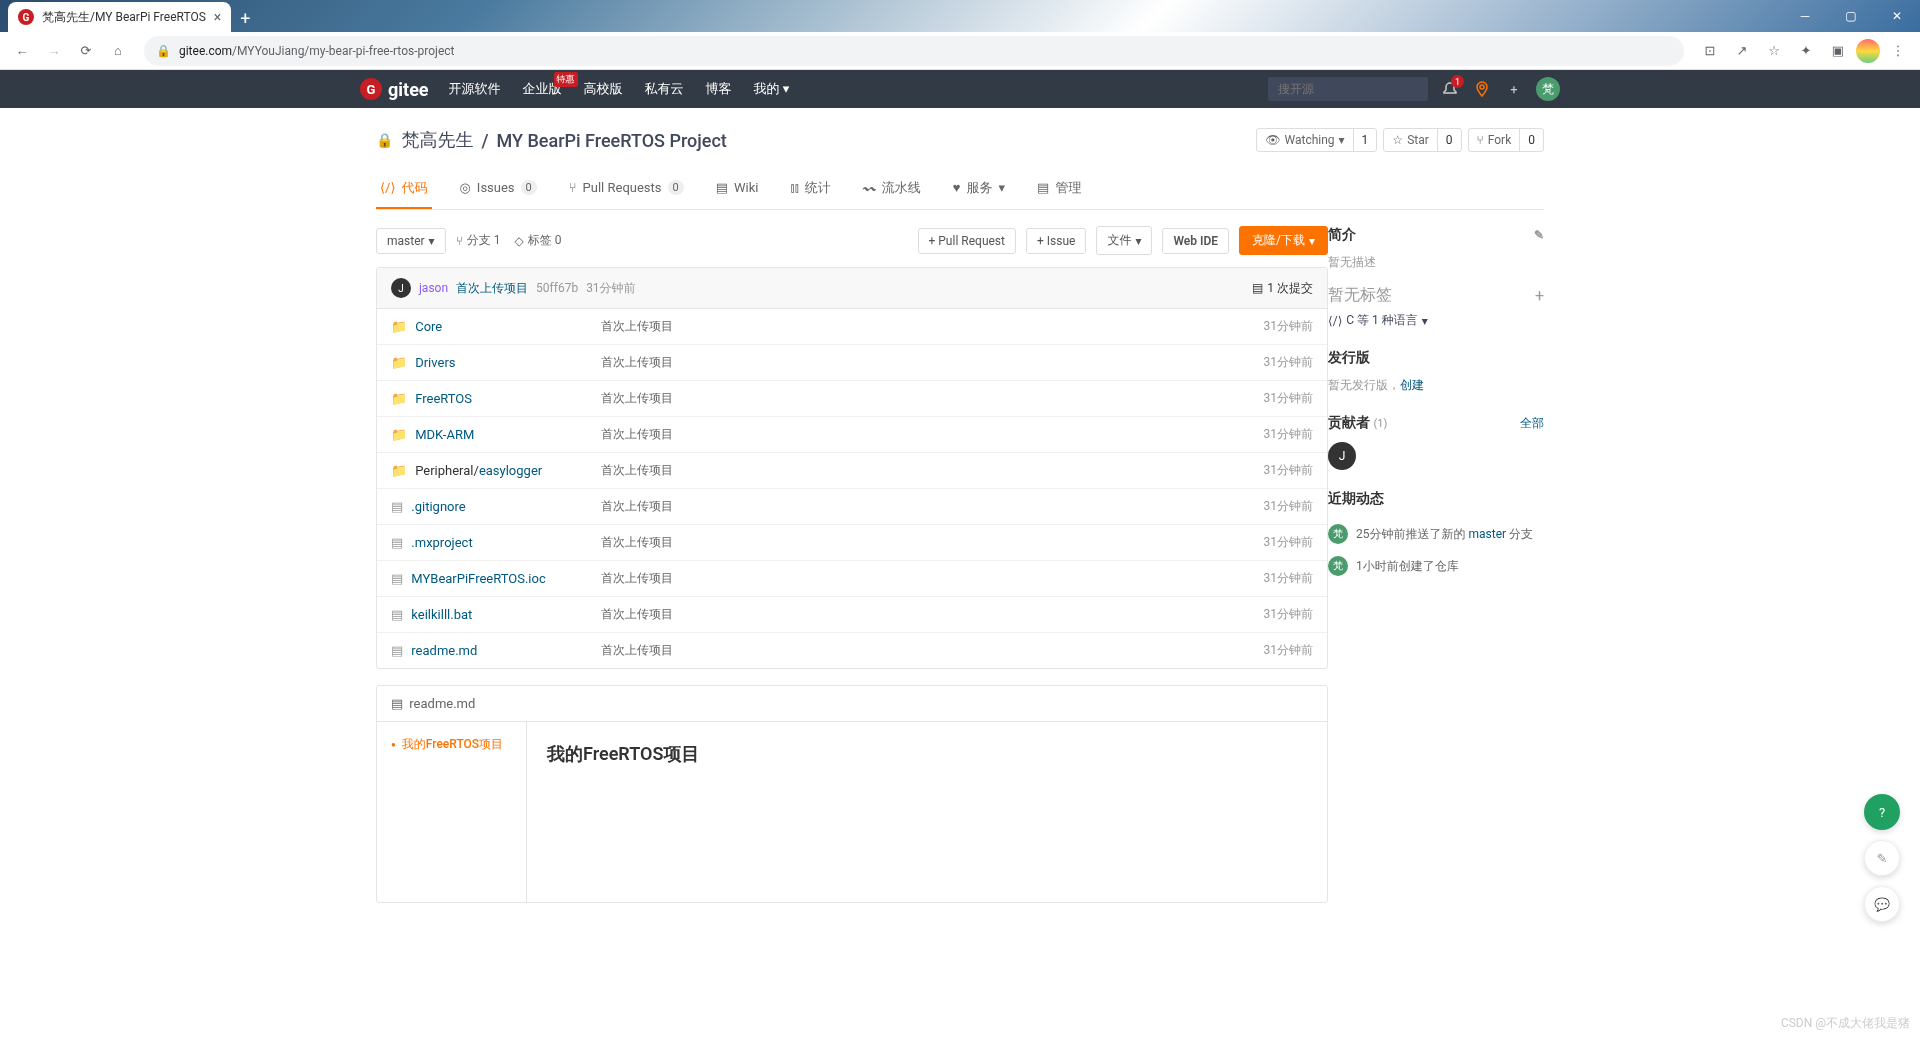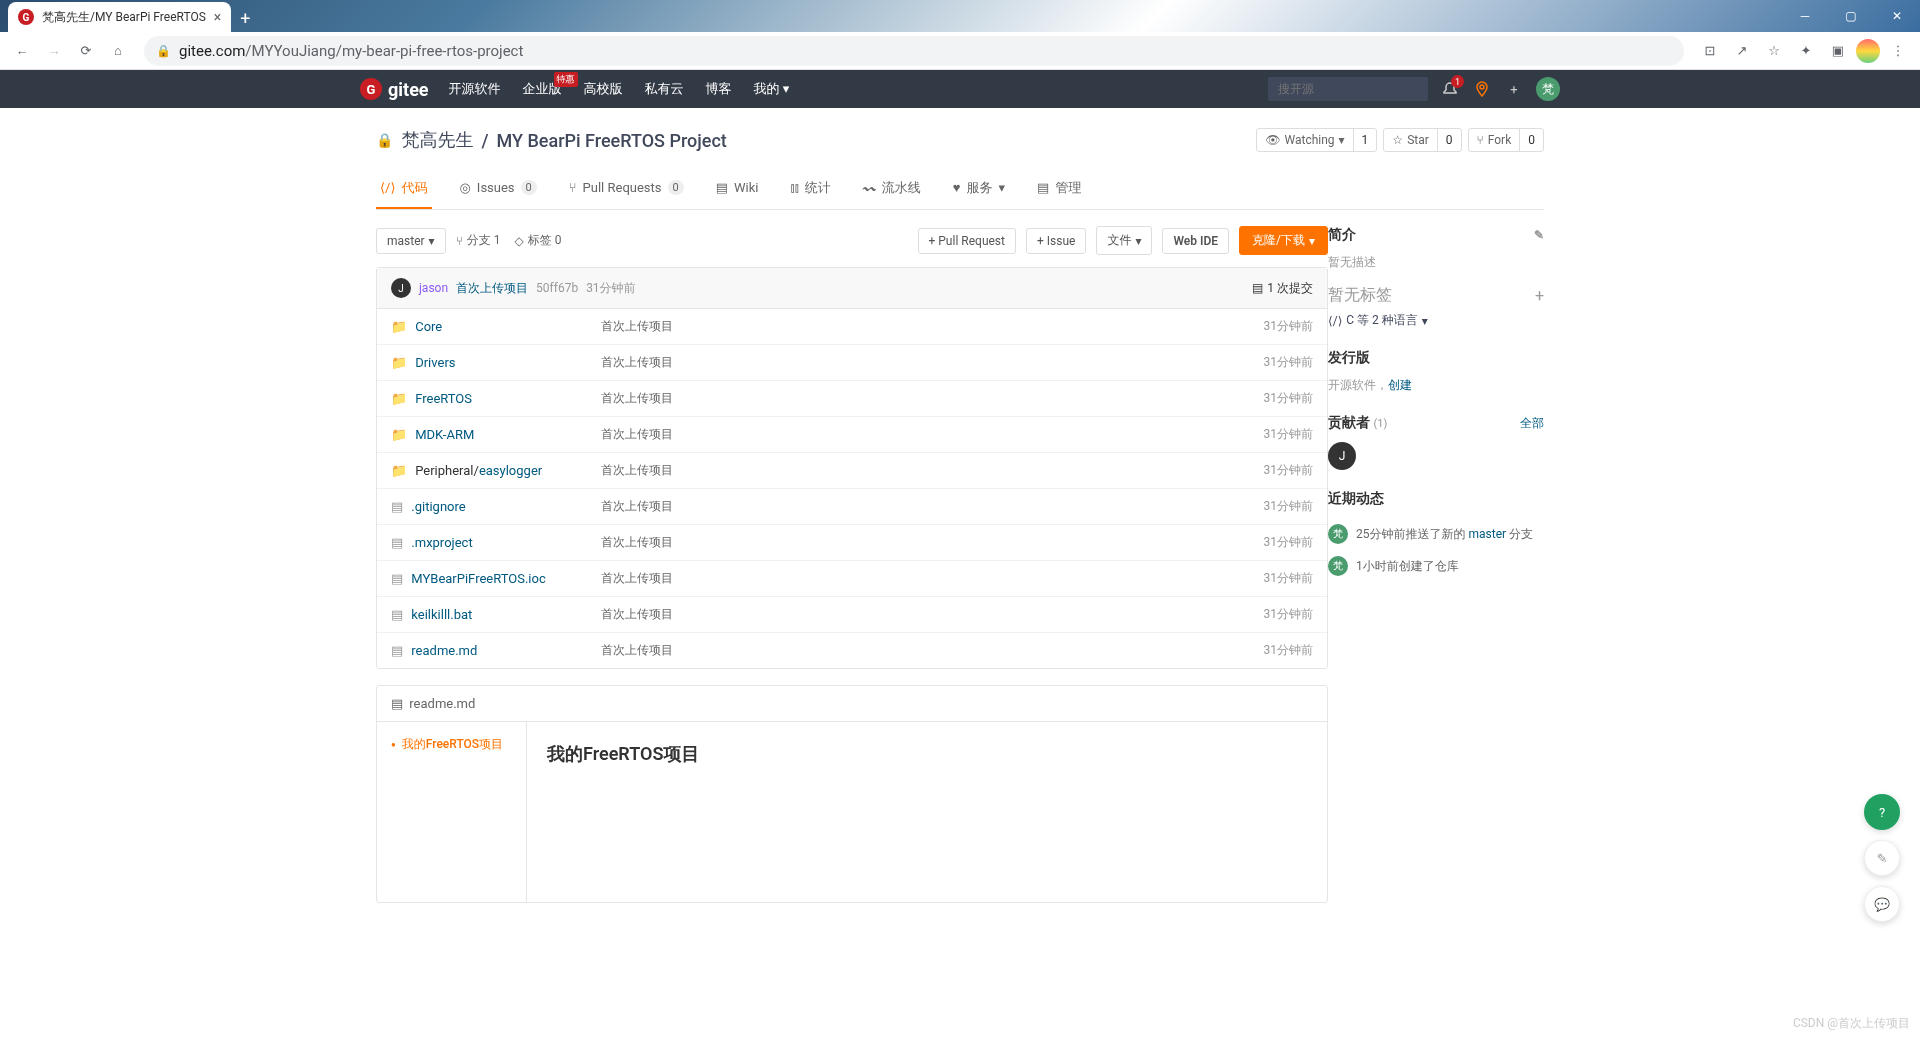--- a/index.html
+++ b/index.html
@@ -13,21 +13,21 @@
     .tab-close { font-size: 14px; color: #666; cursor: pointer; }
     .new-tab { width: 28px; height: 28px; display: flex; align-items: center; justify-content: center; color: #fff; font-size: 18px; cursor: pointer; }
     .window-controls { position: absolute; right: 0; top: 0; display: flex; height: 32px; }
     .window-btn { width: 46px; display: flex; align-items: center; justify-content: center; color: #fff; font-size: 12px; cursor: pointer; }
     
     .browser-toolbar { height: 38px; background: #fff; display: flex; align-items: center; padding: 0 8px; gap: 4px; border-bottom: 1px solid #e0e0e0; }
     .nav-btn { width: 28px; height: 28px; display: flex; align-items: center; justify-content: center; color: #5f6368; cursor: pointer; border-radius: 50%; }
     .nav-btn.disabled { color: #bbb; }
     .address-bar { flex: 1; height: 30px; background: #f1f3f4; border-radius: 15px; display: flex; align-items: center; padding: 0 12px; gap: 8px; margin: 0 8px; }
     .lock-icon { color: #5f6368; font-size: 12px; }
-    .url-text { font-size: 15px; color: #202124; text-align: center; }
+    .url-text { font-size: 12px; color: #202124; text-align: center; }
     .url-host { color: #202124; }
     .url-path { color: #5f6368; }
     .toolbar-icon { width: 28px; height: 28px; display: flex; align-items: center; justify-content: center; color: #5f6368; cursor: pointer; }
     .avatar-icon { width: 24px; height: 24px; border-radius: 50%; background: linear-gradient(180deg, #ff6b6b 0%, #ffd93d 50%, #6bcf7f 100%); }
     
     
     .gitee-header { height: 38px; background: #323a45; display: flex; align-items: center; padding: 0 16px; }
     .gitee-header-inner { max-width: 1200px; margin: 0 auto; width: 100%; display: flex; align-items: center; gap: 20px; }
     .gitee-logo { display: flex; align-items: center; gap: 6px; color: #fff; font-weight: bold; font-size: 18px; }
     .gitee-logo-icon { width: 22px; height: 22px; background: #c71d23; border-radius: 50%; display: flex; align-items: center; justify-content: center; color: #fff; font-size: 13px; font-weight: bold; }
@@ -348,30 +348,30 @@
         <div class="side-title">
           <span>简介</span>
           <span class="icon">✎</span>
         </div>
         <div class="side-text">暂无描述</div>
         <div class="side-row">
           <span>暂无标签</span>
           <span class="icon" style="cursor:pointer">+</span>
         </div>
         <div class="lang-row">
-          ⟨/⟩ <span>C 等 2 种语言</span> ▾
+          ⟨/⟩ <span>C 等 1 种语言</span> ▾
         </div>
       </div>
 
       <div class="side-section">
         <div class="side-title">
             <span>发行版</span>
           </div>
         <div class="side-text">
-          <span>开源软件，</span><span class="side-link">创建</span>
+          <span>暂无发行版，</span><span class="side-link">创建</span>
         </div>
       </div>
 
       <div class="side-section">
         <div class="side-title">
           <span><span>贡献者</span> <span style="color:#999;font-size:11px;font-weight:400">(1)</span></span>
           <span class="side-link" style="font-size:12px;font-weight:400">全部</span>
         </div>
         <div class="contributor-avatar">J</div>
       </div>
@@ -394,13 +394,13 @@
     </div>
   </div>
 </div>
 
 <div class="float-btns">
   <div class="float-btn help">?</div>
   <div class="float-btn other">✎</div>
   <div class="float-btn other">💬</div>
 </div>
 
-<div class="watermark">CSDN @首次上传项目</div>
+<div class="watermark">CSDN @不成大佬我是猪</div>
 
 </body></html>

